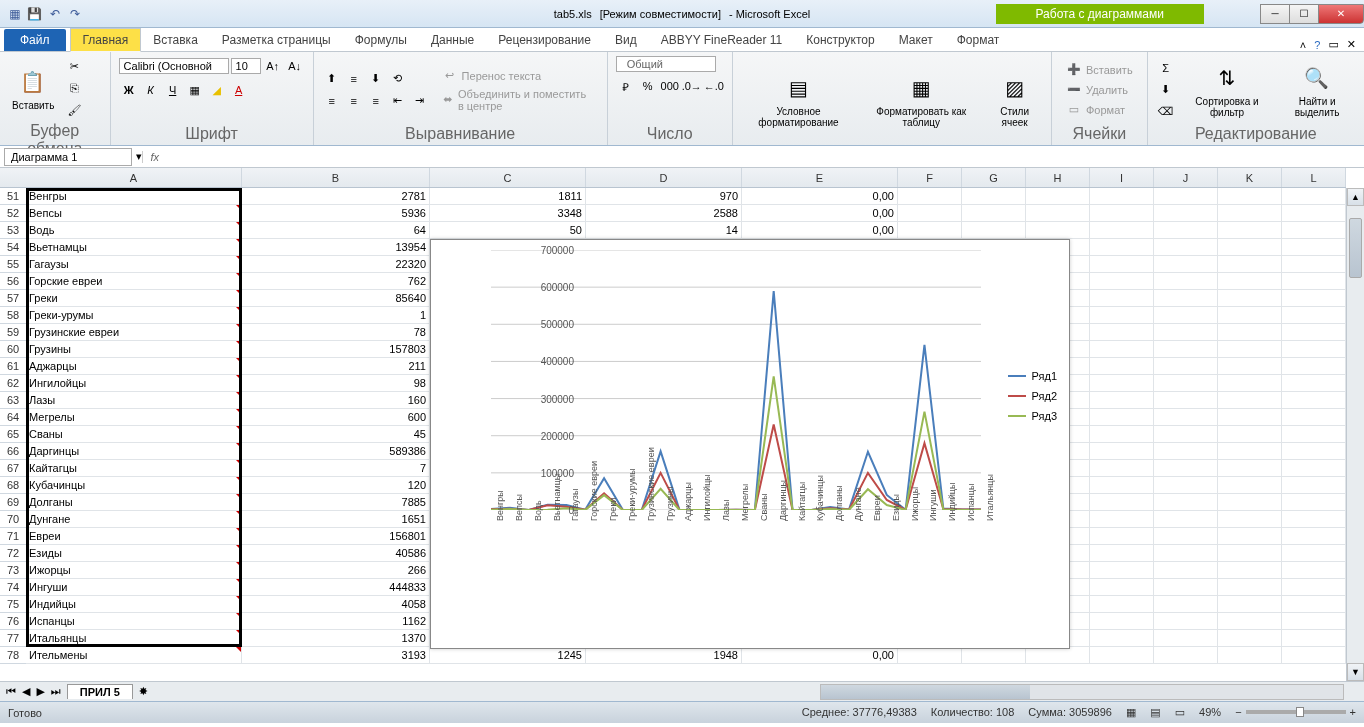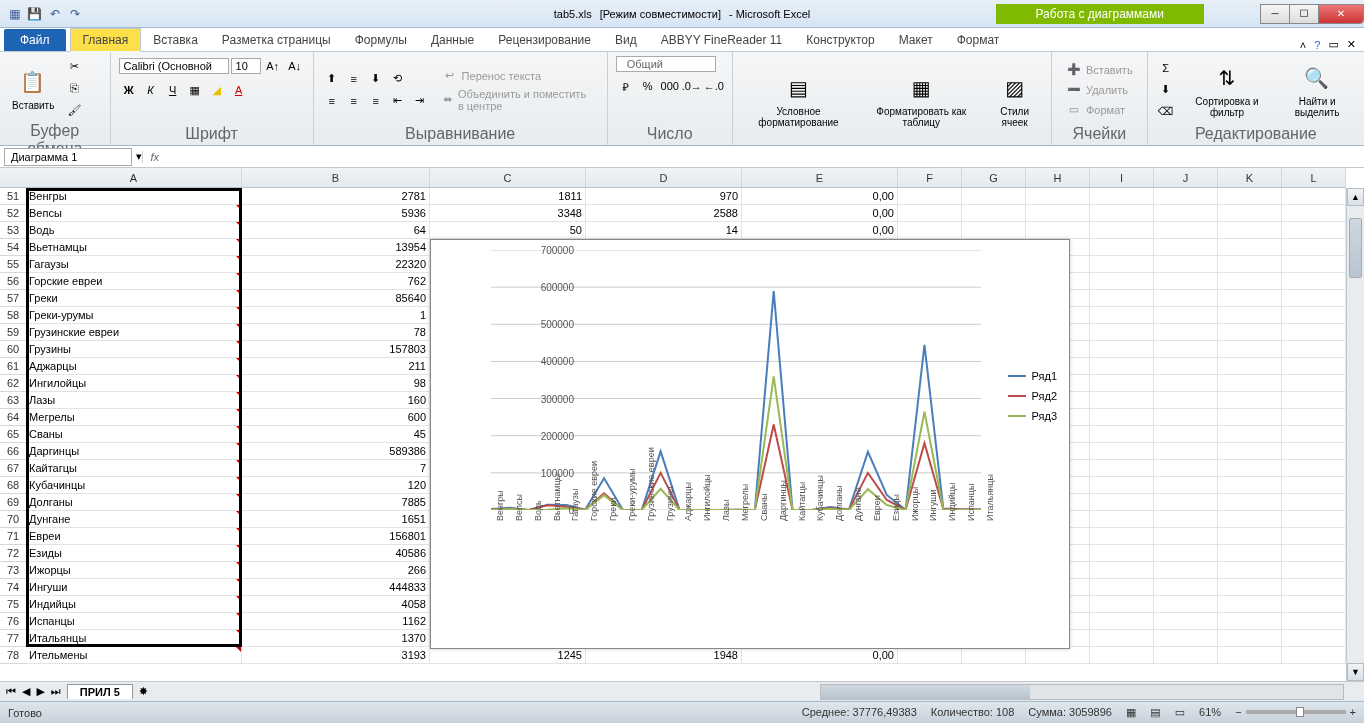--- a/index.html
+++ b/index.html
@@ -818,21 +818,21 @@
 
 <div class="status-bar">
   <span>Готово</span>
   <div class="status-right">
     <span><span>Среднее:</span> <span>37776,49383</span></span>
     <span><span>Количество:</span> <span>108</span></span>
     <span><span>Сумма:</span> <span>3059896</span></span>
     <span>▦</span>
     <span>▤</span>
     <span>▭</span>
-    <span>61%</span>
+    <span>49%</span>
     <div class="zoom">
       <span>−</span>
       <div class="zoom-slider">
           <div class="zoom-thumb"></div>
         </div>
       <span>+</span>
     </div>
   </div>
 </div>
 

